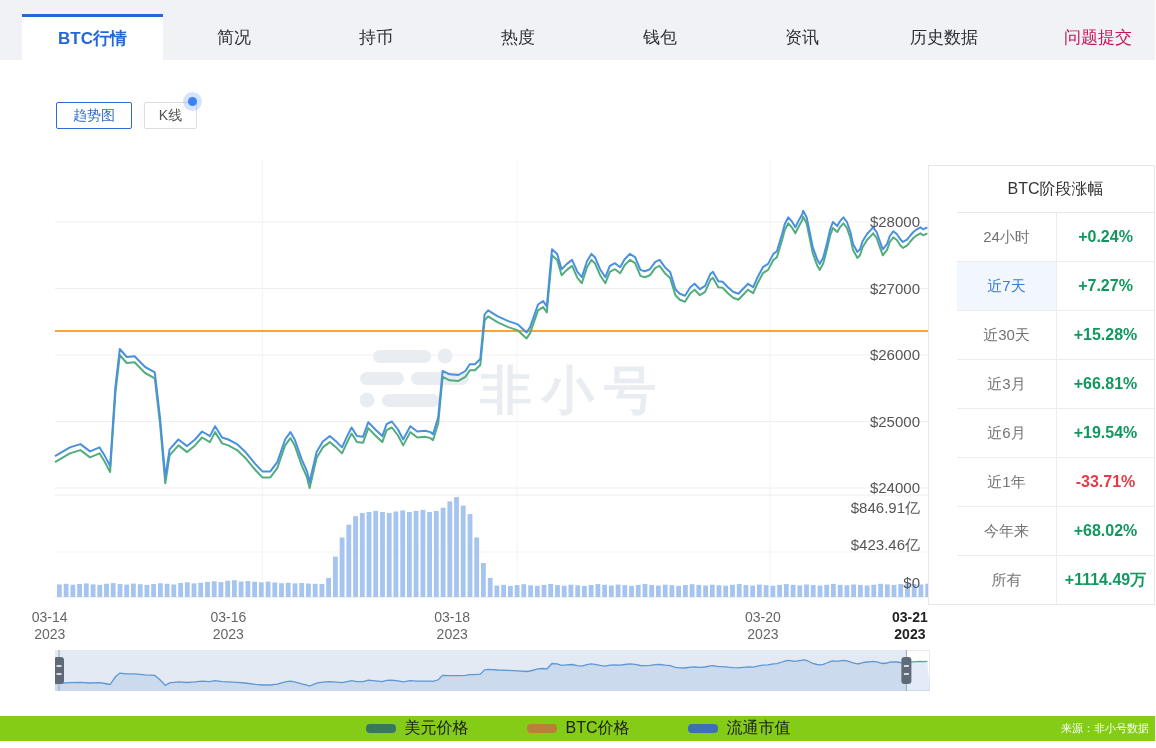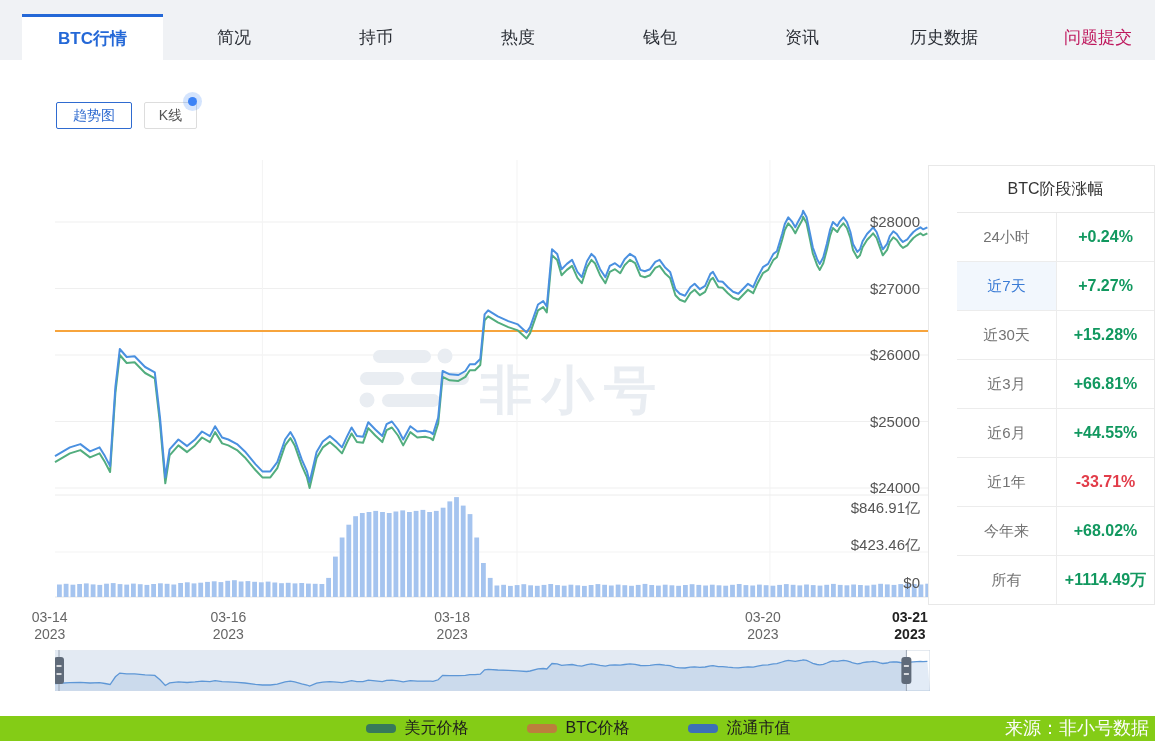--- a/index.html
+++ b/index.html
@@ -36,21 +36,21 @@
   .val-up{color:#11985f;}
   .val-down{color:#e23c49;}
   
   #nav-wrap{position:absolute;left:55px;top:650px;width:875px;height:41px;}
   
   #legendband{position:absolute;left:0;top:716px;width:1156px;height:25px;background:#84cc16;
       display:flex;justify-content:center;gap:58px;}
   .legend-item{display:flex;align-items:center;cursor:pointer;}
   .legend-swatch{width:30px;height:9px;border-radius:4px;margin-right:9px;}
   .legend-label{font-size:16px;color:#1d1d1d;}
-  #source{position:absolute;right:6px;top:716px;height:25px;line-height:25px;color:#fdfdfd;font-size:18px;}
+  #source{position:absolute;right:6px;top:716px;height:25px;line-height:25px;color:#fdfdfd;font-size:11px;}
 </style>
 </head>
 <body>
 
 <div id="app">
 
   <div id="tabbar">
       <div class="tab first active">BTC行情</div>
       <div class="tab">简况</div>
       <div class="tab">持币</div>
@@ -265,21 +265,21 @@
         <div class="prow">
           <div class="pcell-label">近30天</div>
           <div class="pcell-value val-up">+15.28%</div>
         </div>
         <div class="prow">
           <div class="pcell-label">近3月</div>
           <div class="pcell-value val-up">+66.81%</div>
         </div>
         <div class="prow">
           <div class="pcell-label">近6月</div>
-          <div class="pcell-value val-up">+44.55%</div>
+          <div class="pcell-value val-up">+19.54%</div>
         </div>
         <div class="prow">
           <div class="pcell-label">近1年</div>
           <div class="pcell-value val-down">-33.71%</div>
         </div>
         <div class="prow">
           <div class="pcell-label">今年来</div>
           <div class="pcell-value val-up">+68.02%</div>
         </div>
         <div class="prow">

